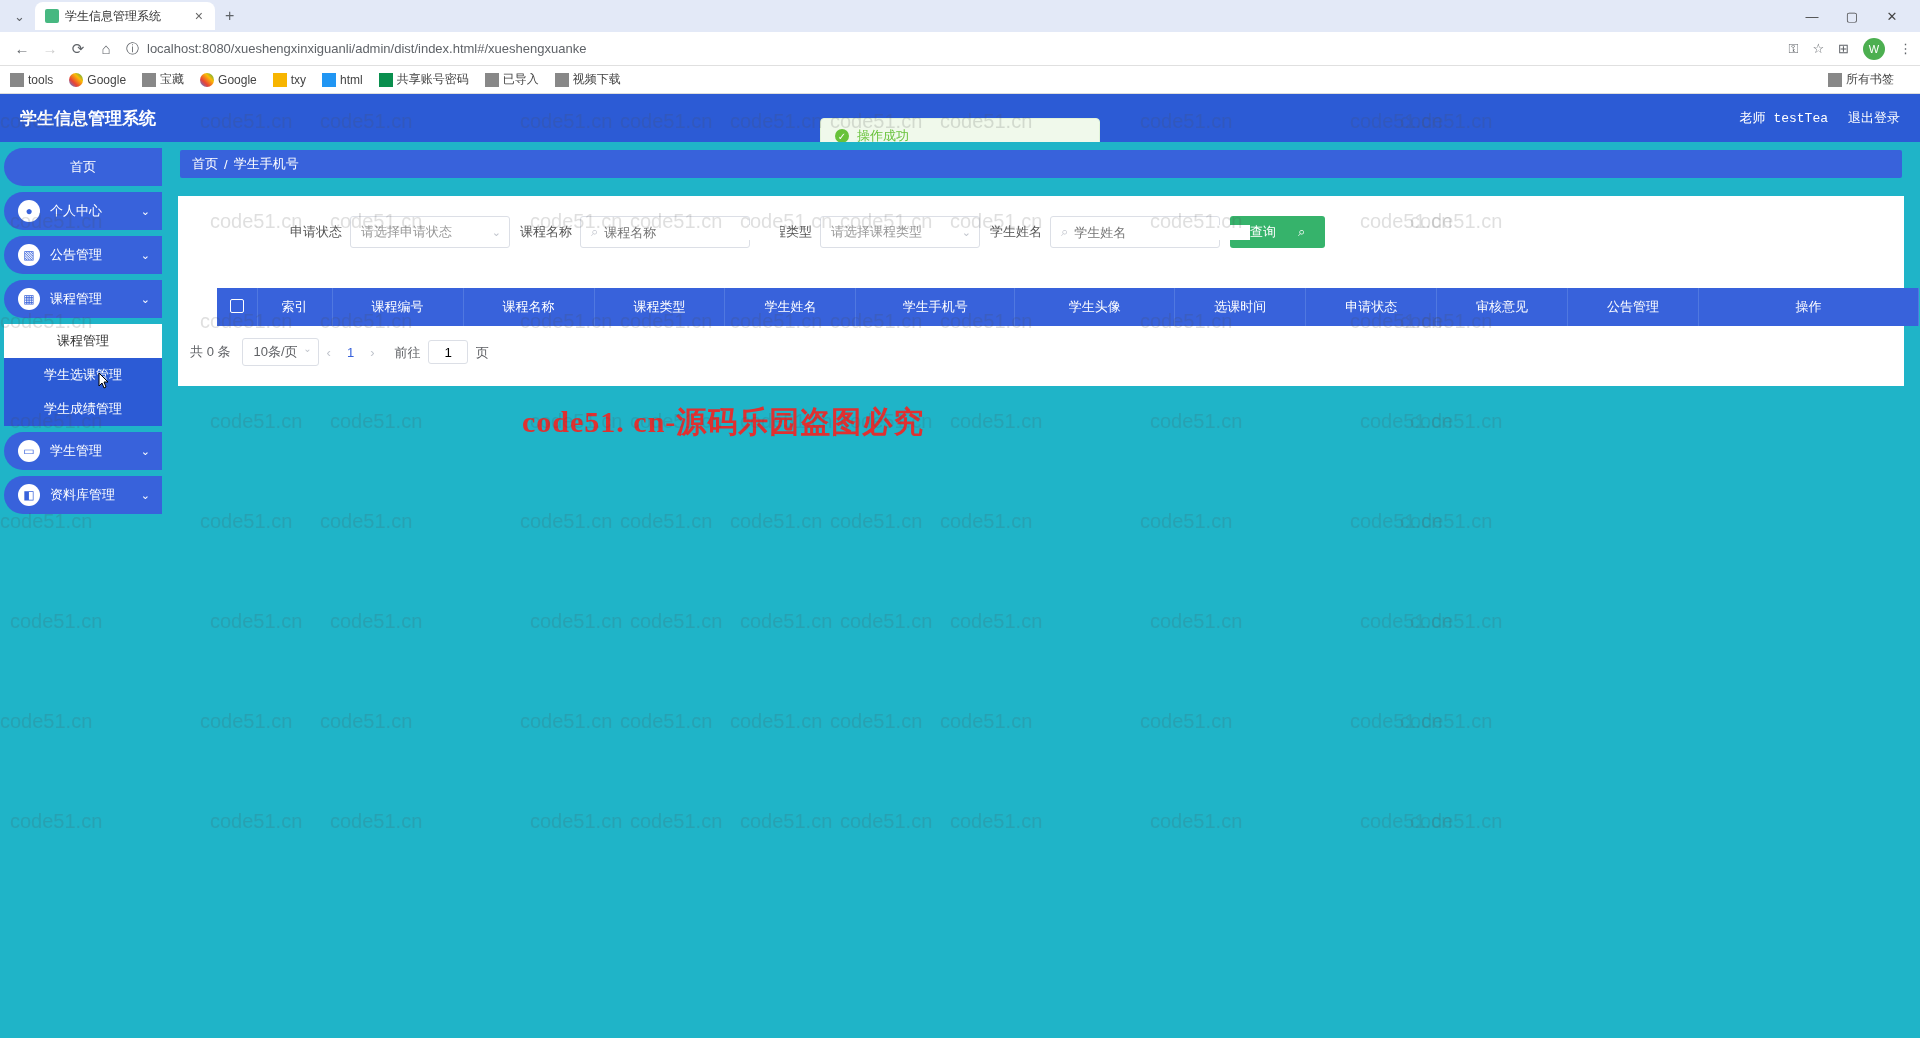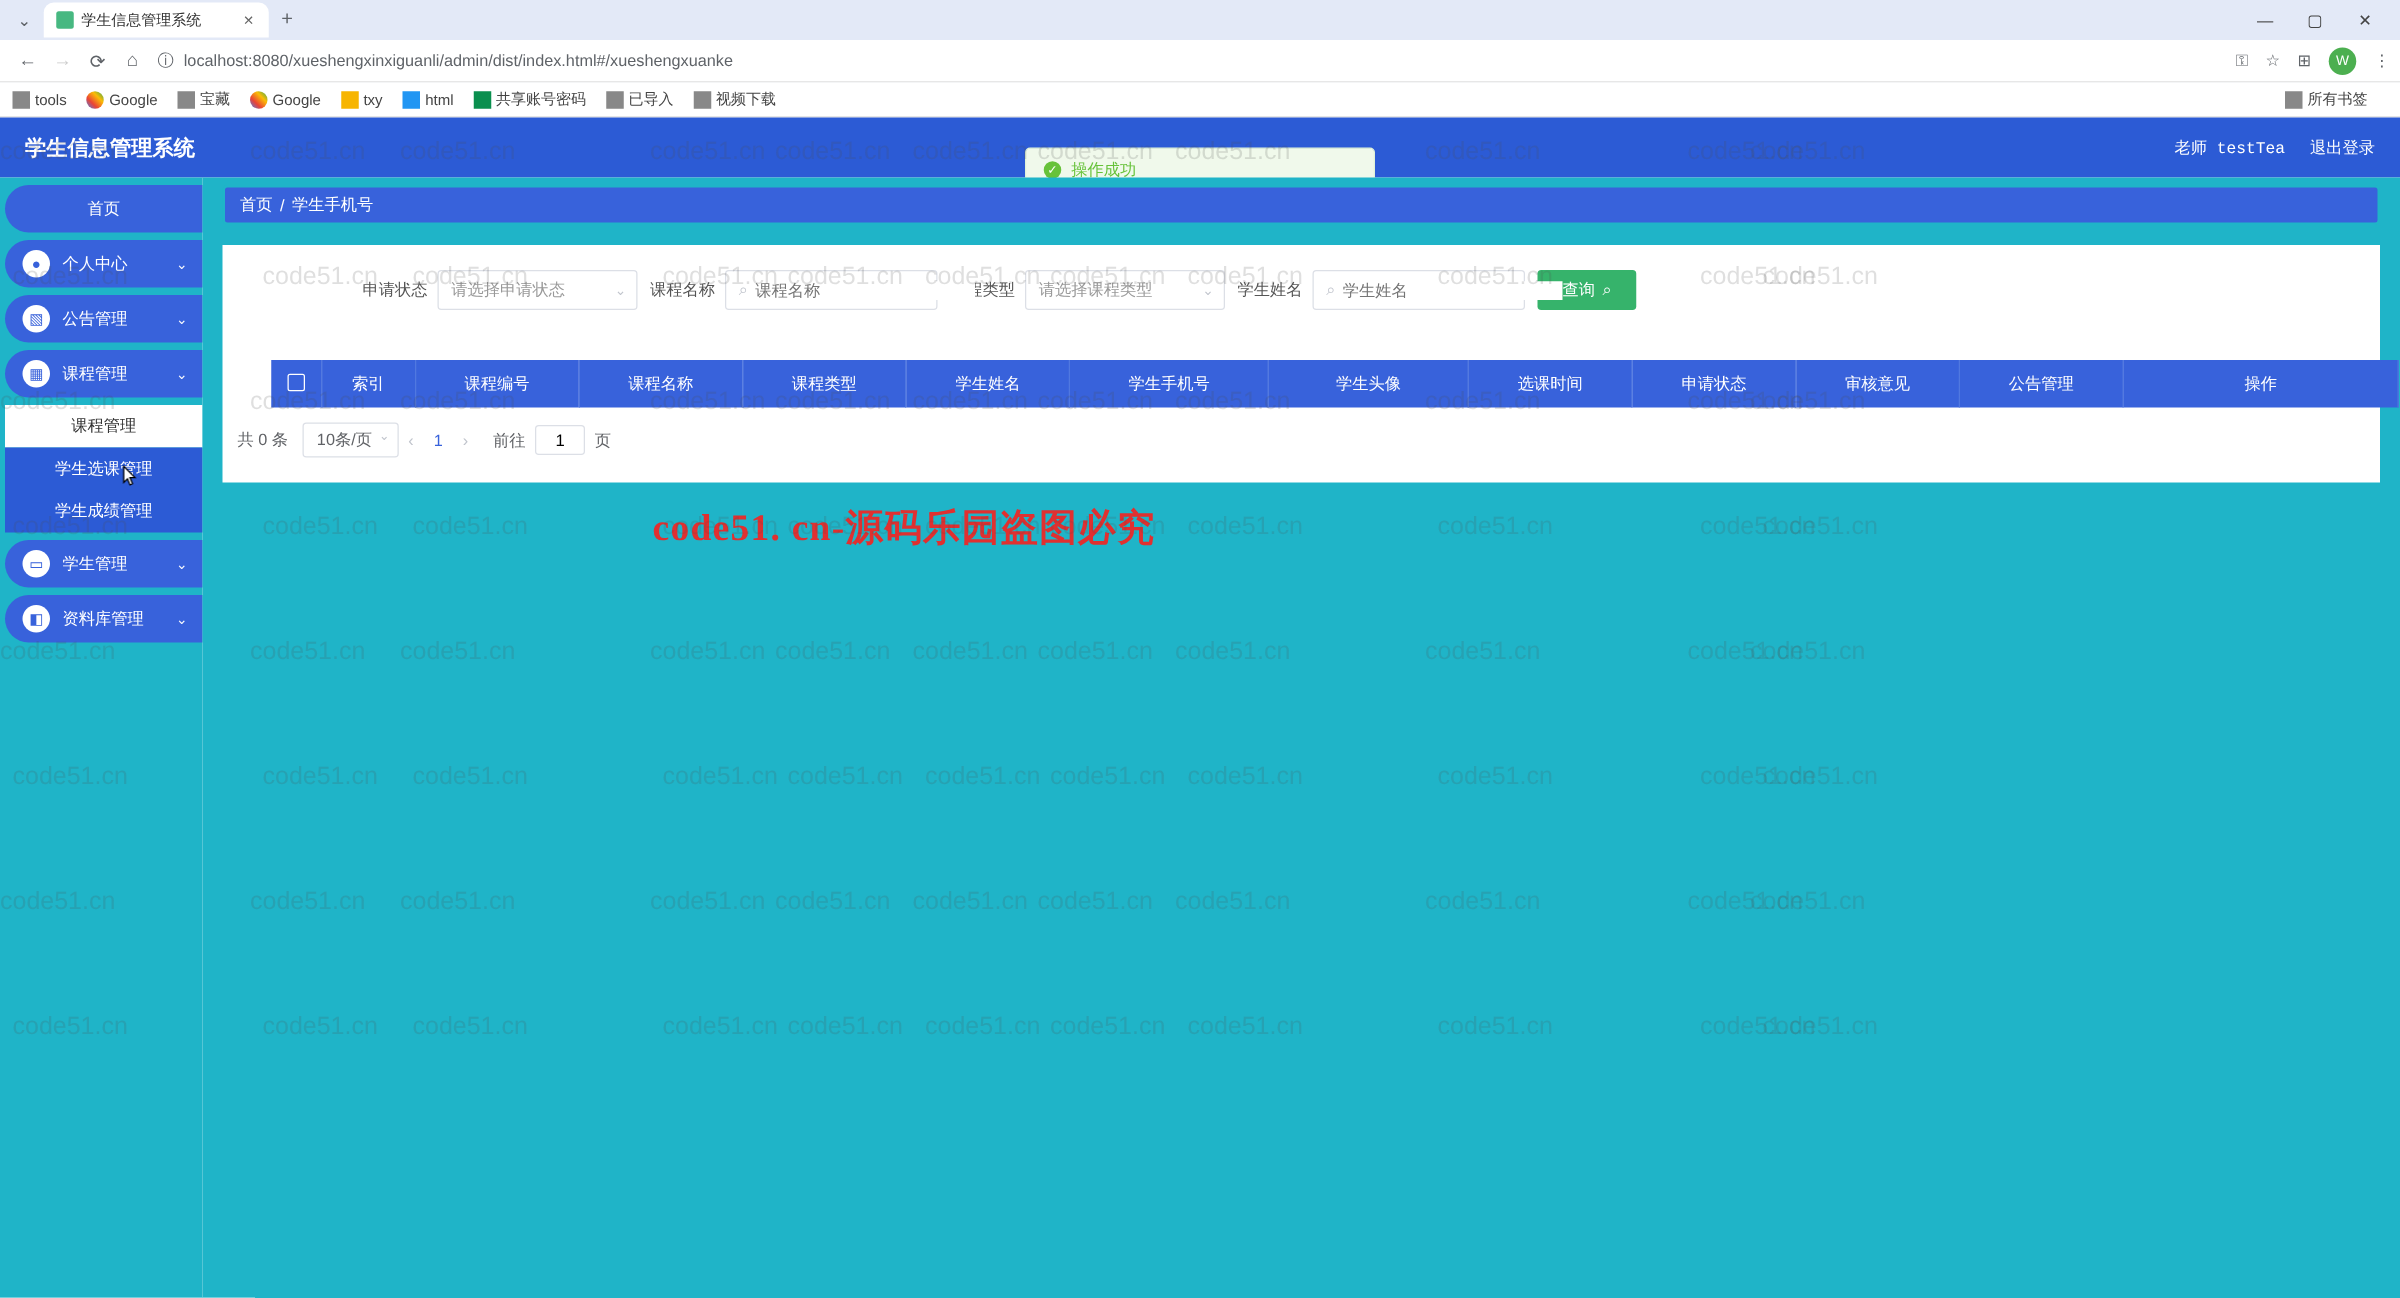--- a/index.html
+++ b/index.html
@@ -65,21 +65,21 @@
 .content { background: #fff; margin-top: 16px; padding: 20px 12px; }
 .filters { display: flex; align-items: center; flex-wrap: wrap; gap: 10px; padding: 0 100px 20px; }
 .fgroup { display: flex; align-items: center; }
 .fgroup label { font-size: 13px; color: #555; margin-right: 8px; white-space: nowrap; }
 .sel, .inp { height: 32px; border: 1px solid #dcdfe6; border-radius: 3px; padding: 0 10px; font-size: 13px; color: #999; display: flex; align-items: center; background: #fff; position: relative; }
 .sel { width: 160px; cursor: pointer; }
 .sel .arr { position: absolute; right: 8px; color: #c0c4cc; font-size: 11px; }
 .inp { width: 170px; }
 .inp .si { color: #c0c4cc; margin-right: 6px; font-size: 13px; }
 .inp input { border: none; outline: none; flex: 1; font-size: 13px; }
-.btn-search { background: #36b36b; color: #fff; border: none; height: 32px; padding: 0 20px; border-radius: 3px; cursor: pointer; display: flex; align-items: center; font-size: 13px; }
+.btn-search { background: #36b36b; color: #fff; border: none; height: 32px; padding: 0 20px; border-radius: 3px; cursor: pointer; display: flex; align-items: center; font-size: 13px; gap: 16px; }
 .btn-search .si { margin-left: 6px; }
 
 .tbl { width: 100%; border-collapse: collapse; margin-top: 20px; margin-left: 27px; }
 .tbl th { background: #3862db; color: #fff; font-weight: normal; font-size: 13px; padding: 10px 4px; border-right: 1px solid #5078e0; text-align: center; }
 .tbl th:first-child { width: 40px; }
 .tbl .chkbox { width: 14px; height: 14px; border: 1px solid #fff; display: inline-block; border-radius: 2px; }
 .nodata { text-align: center; color: #909399; padding: 20px; font-size: 13px; }
 
 .pagination { display: flex; align-items: center; margin-top: 12px; font-size: 13px; color: #606266; }
 .pagination .total { margin-right: 12px; }

